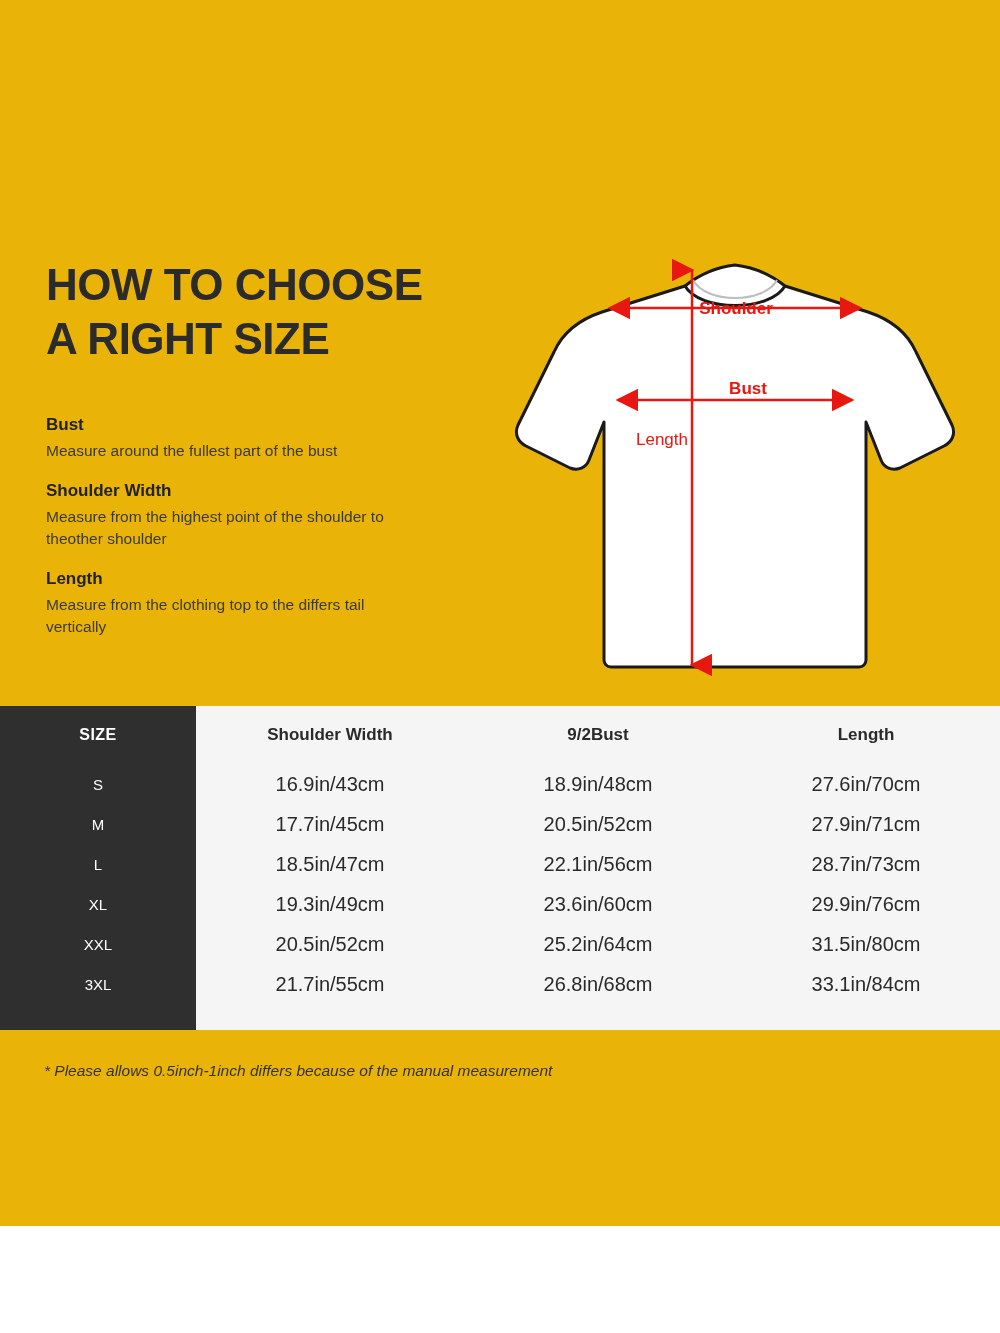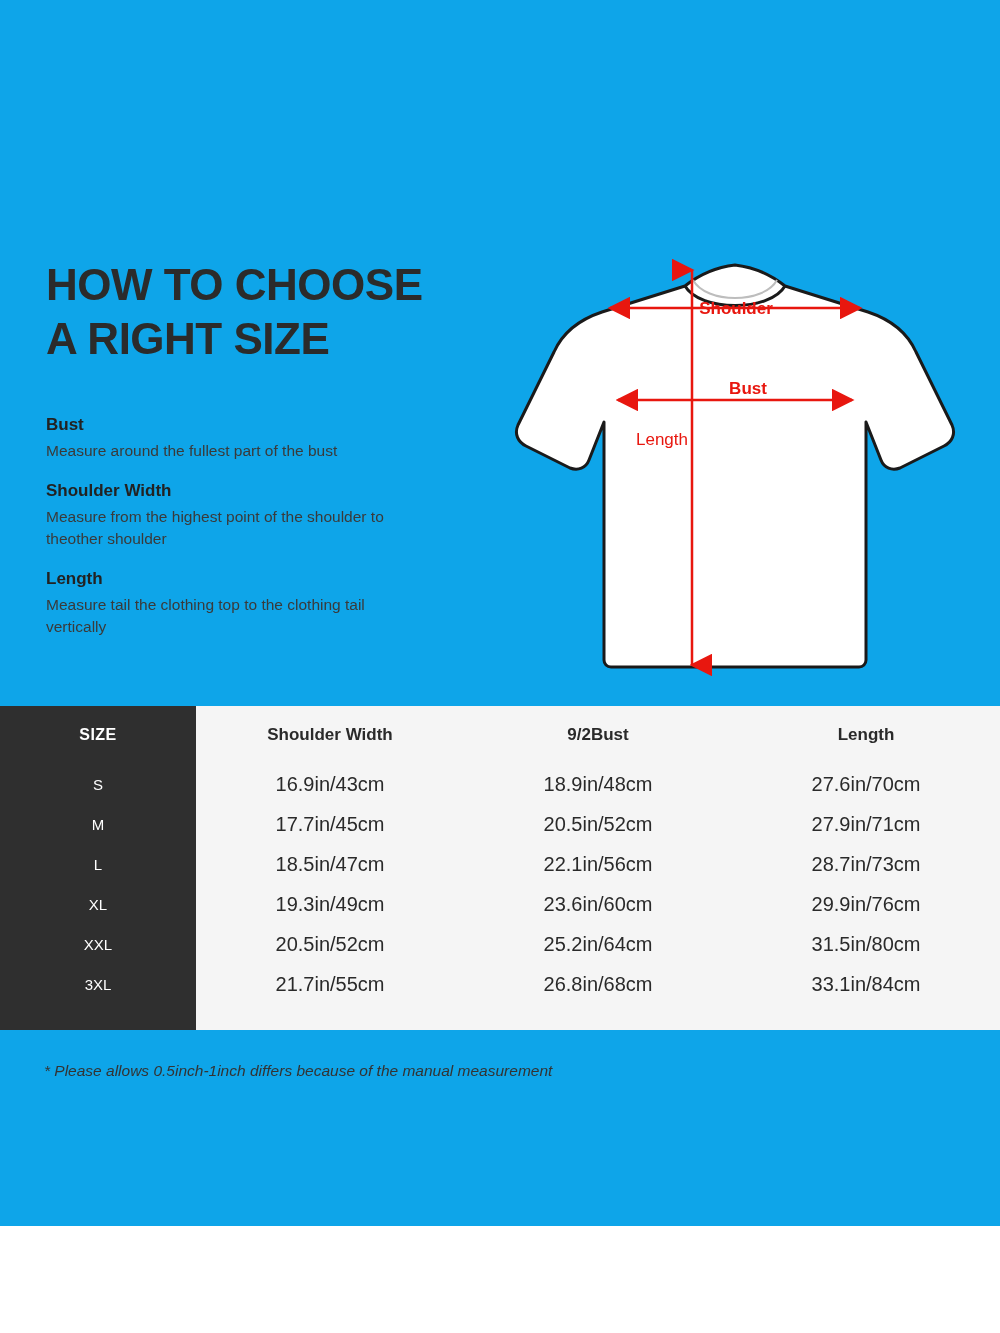--- a/index.html
+++ b/index.html
@@ -13,21 +13,21 @@
     position: relative;
     font-family: "Liberation Sans", sans-serif;
     color: #1a1a1a;
     overflow: hidden;
   }
 
   .page {
     position: relative;
     width: 1000px;
     height: 1226px;
-    background: #0ea5e9;
+    background: #eab308;
   }
 
   
   .top-section {
     position: absolute;
     left: 0;
     top: 0;
     width: 1000px;
     height: 705px;
   }
@@ -161,21 +161,21 @@
       <div class="def-block">
         <div class="def-term">Bust</div>
         <div class="def-desc">Measure around the fullest part of the bust</div>
       </div>
       <div class="def-block">
         <div class="def-term">Shoulder Width</div>
         <div class="def-desc">Measure from the highest point of the shoulder to theother shoulder</div>
       </div>
       <div class="def-block">
         <div class="def-term">Length</div>
-        <div class="def-desc">Measure tail the clothing top to the clothing tail vertically</div>
+        <div class="def-desc">Measure from the clothing top to the differs tail vertically</div>
       </div>
     </div>
 
     <div class="shirt-wrap">
       <svg width="470" height="450" viewBox="0 0 470 450" xmlns="http://www.w3.org/2000/svg">
         <defs>
           <marker id="arrowR" markerWidth="9" markerHeight="9" refX="8" refY="4.5" orient="auto">
             <path d="M0,0 L9,4.5 L0,9 z" fill="#e8170f"></path>
           </marker>
           <marker id="arrowL" markerWidth="9" markerHeight="9" refX="1" refY="4.5" orient="auto">

